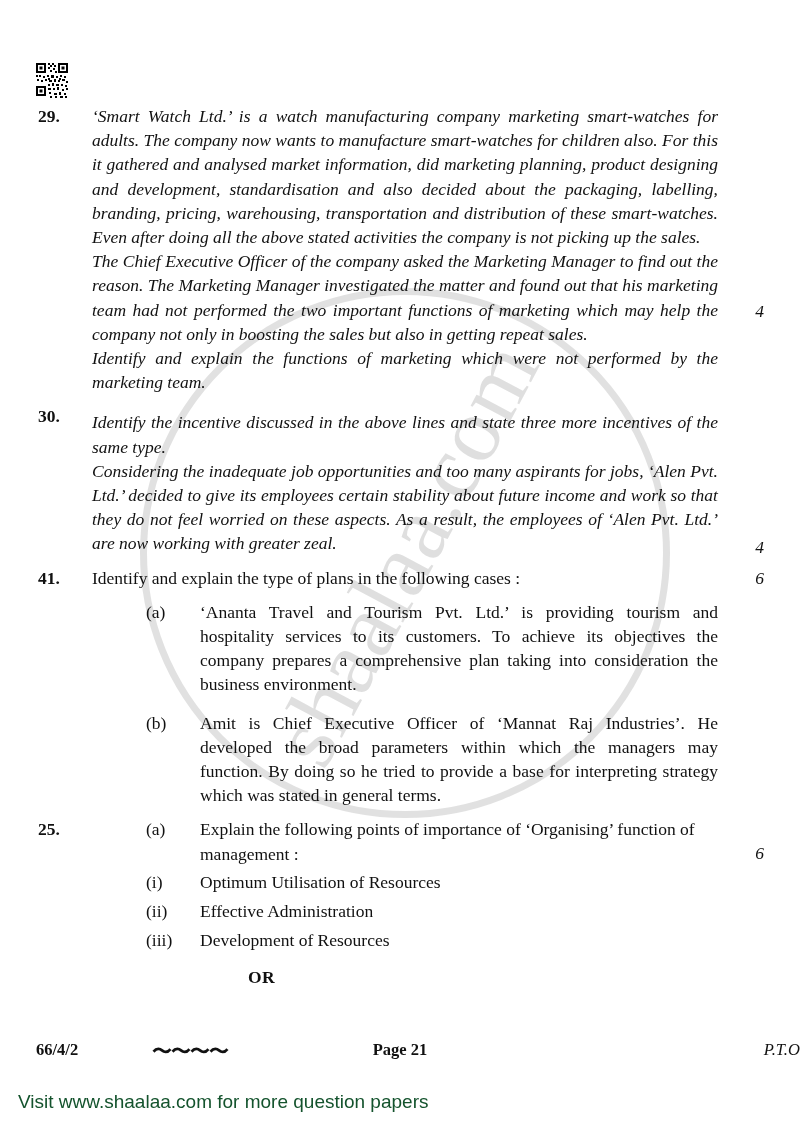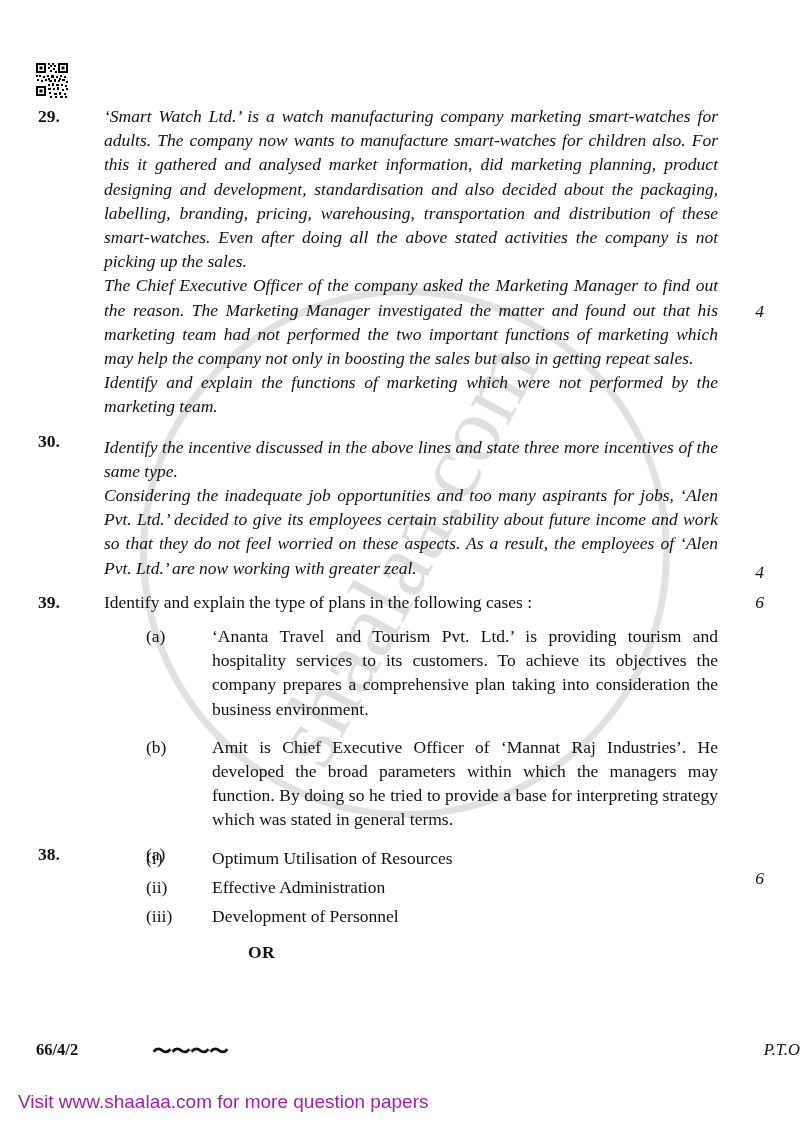--- a/index.html
+++ b/index.html
@@ -61,21 +61,20 @@
     left: 0;
     top: 0;
     width: 800px;
     z-index: 1;
   }
 
   .qrow {
     position: relative;
     display: flex;
     align-items: flex-start;
-    padding-left: 12px;
   }
 
   .qnum {
     position: absolute;
     left: 38px;
     width: 46px;
     font-weight: bold;
     font-size: 17.5px;
     line-height: 24.2px;
     text-align: left;
@@ -173,21 +172,21 @@
     font-weight: normal;
     font-style: italic;
   }
 
   .visit-line {
     position: absolute;
     left: 18px;
     top: 1091px;
     font-family: "Liberation Sans", "DejaVu Sans", sans-serif;
     font-size: 19px;
-    color: #a21caf;
+    color: #14532d;
     z-index: 2;
   }
 </style>
 </head>
 <body>
 
 <div class="page">
 
   <div class="watermark">
     <div class="ring"></div>
@@ -279,66 +278,68 @@
         <p style="margin-top:6px">
           <span style="display:block;text-align:justify">Identify the incentive discussed in the above lines and state three more incentives of the same type.</span>
         </p>
         <p>Considering the inadequate job opportunities and too many aspirants for jobs, ‘Alen Pvt. Ltd.’ decided to give its employees certain stability about future income and work so that they do not feel worried on these aspects. As a result, the employees of ‘Alen Pvt. Ltd.’ are now working with greater zeal.</p>
       </div>
       <div class="marks" style="top:131px">4</div>
     </div>
 
     <div class="gap-sm"></div>
     <div class="qrow">
-      <div class="qnum">39.</div>
+      <div class="qnum">41.</div>
       <div class="qbody nojust">Identify and explain the type of plans in the following cases :</div>
       <div class="marks" style="top:0px">6</div>
     </div>
 
     <div class="gap-sm"></div>
     <div class="qrow">
       <div class="sublabel">(a)</div>
       <div class="qbody indented">‘Ananta Travel and Tourism Pvt. Ltd.’ is providing tourism and hospitality services to its customers. To achieve its objectives the company prepares a comprehensive plan taking into consideration the business environment.</div>
     </div>
 
     <div class="gap-md"></div>
     <div class="qrow">
       <div class="sublabel">(b)</div>
       <div class="qbody indented">Amit is Chief Executive Officer of ‘Mannat Raj Industries’. He developed the broad parameters within which the managers may function. By doing so he tried to provide a base for interpreting strategy which was stated in general terms.</div>
     </div>
 
     <div class="gap-sm"></div>
     <div class="qrow">
-      <div class="qnum">38.</div>
+      <div class="qnum">25.</div>
       <div class="sublabel">(a)</div>
+      <div class="qbody indented nojust">Explain the following points of importance of ‘Organising’ function of management :</div>
       <div class="marks" style="top:24px">6</div>
     </div>
 
     <div style="height:4px"></div>
     <div class="qrow">
       <div class="sublabel">(i)</div>
       <div class="qbody indented nojust">Optimum Utilisation of Resources</div>
     </div>
     <div style="height:5px"></div>
     <div class="qrow">
       <div class="sublabel">(ii)</div>
       <div class="qbody indented nojust">Effective Administration</div>
     </div>
     <div style="height:5px"></div>
     <div class="qrow">
       <div class="sublabel">(iii)</div>
-      <div class="qbody indented nojust">Development of Personnel</div>
+      <div class="qbody indented nojust">Development of Resources</div>
     </div>
 
     <div style="height:12px"></div>
     <div class="or-line">OR</div>
 
   </div>
 
   <div class="footer">
     <div class="code">66/4/2</div>
     <div class="squiggle">〜〜〜〜</div>
+    <div class="pageno">Page 21</div>
     <div class="pto">P.T.O.</div>
   </div>
 
   <div class="visit-line">Visit www.shaalaa.com for more question papers</div>
 
 </div>
 
 </body></html>

